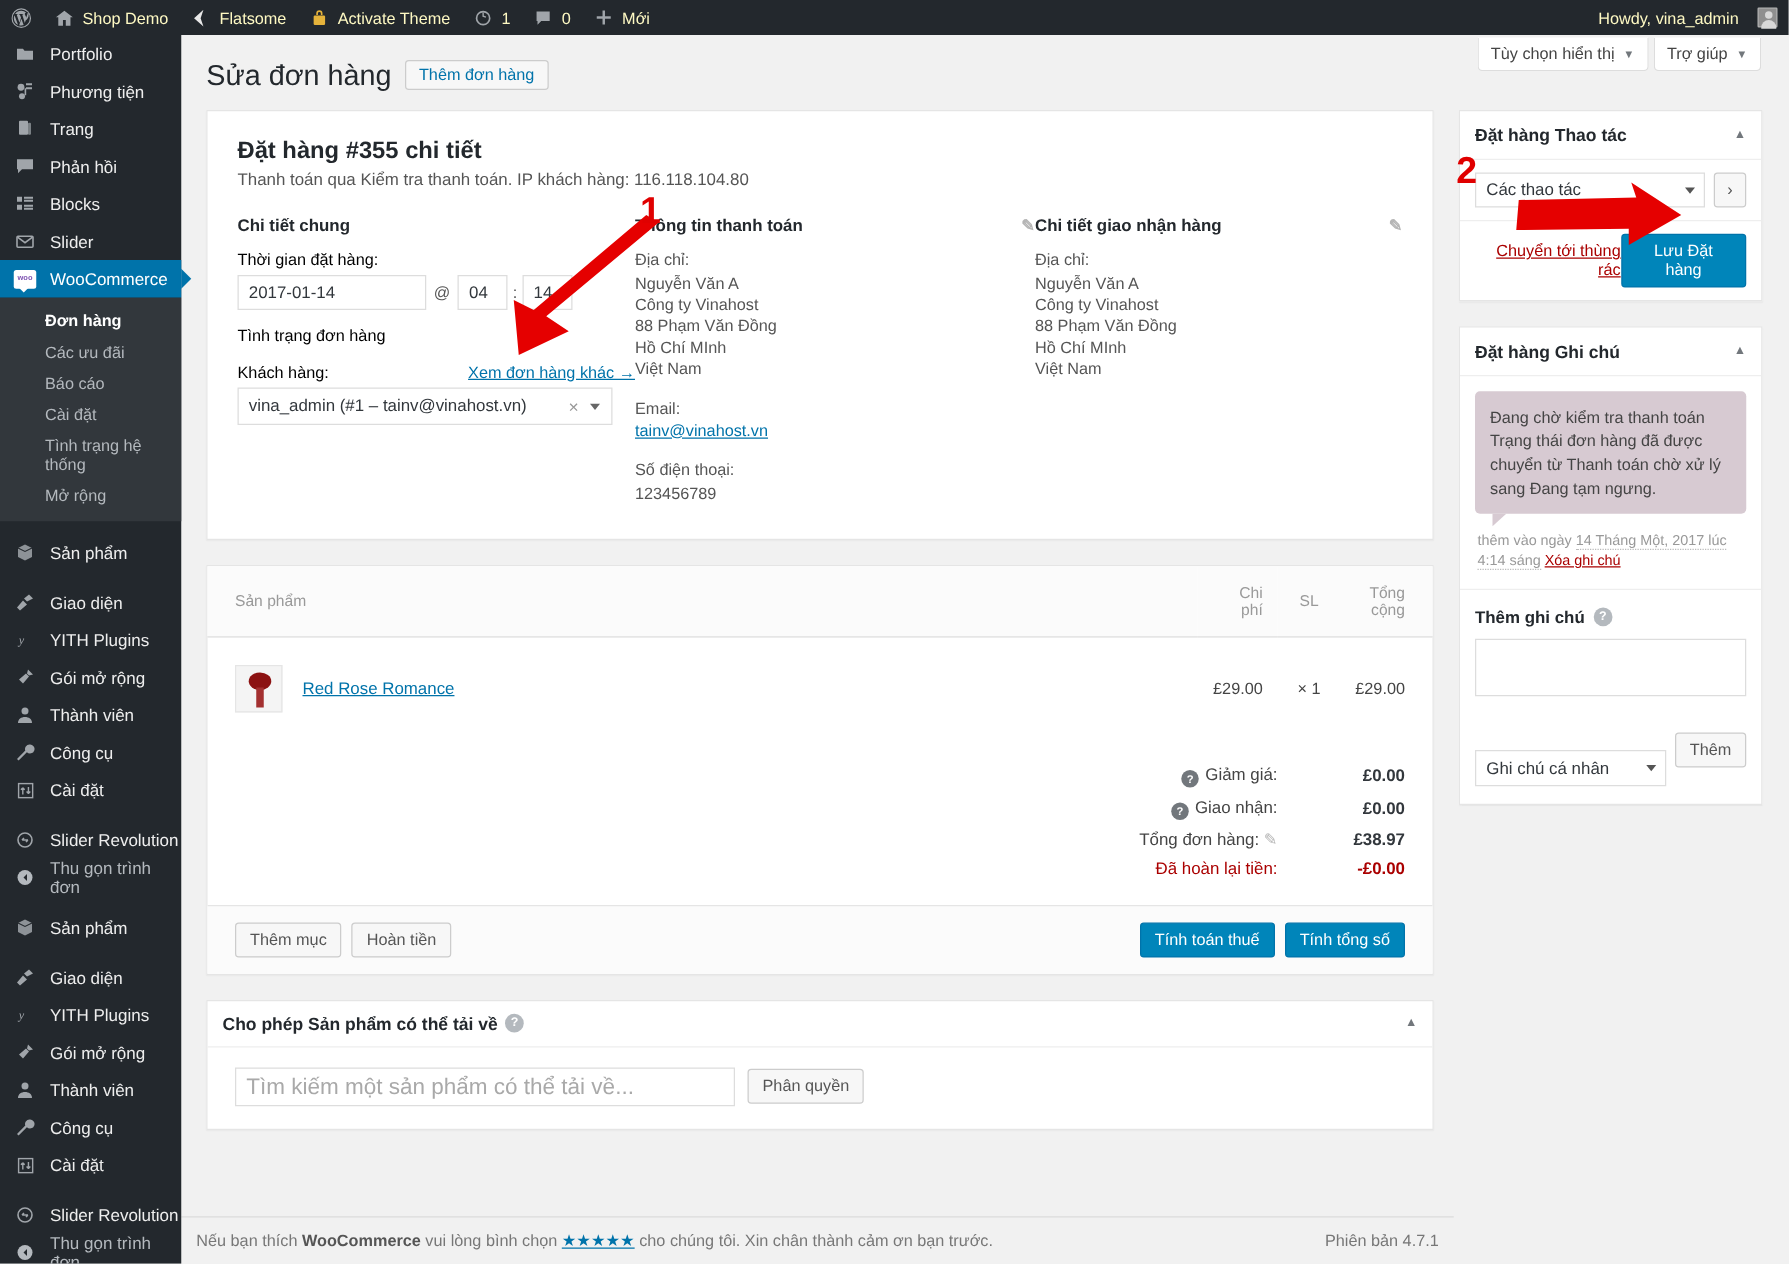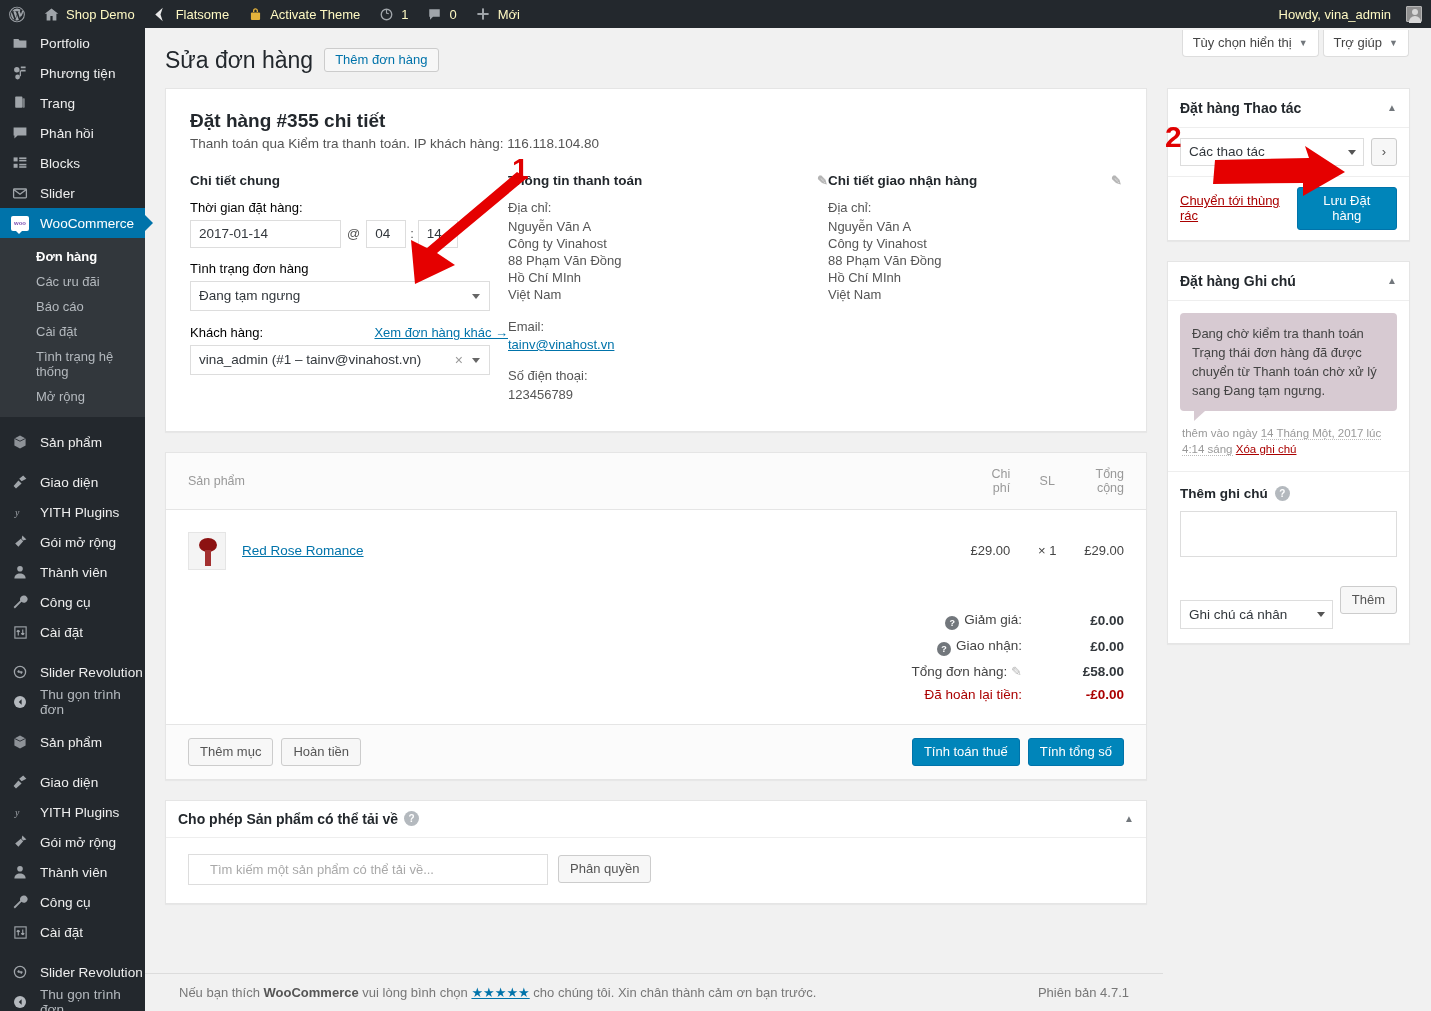--- a/index.html
+++ b/index.html
@@ -263,22 +263,22 @@
   .btn-pri {
     background:#0085ba; border:1px solid #0073aa; border-radius:3px; color:#fff;
     font-size:13px; padding:5px 11px 6px; cursor:pointer;
     font-family:"Liberation Sans", sans-serif;
   }
   .gap8 { display:flex; gap:8px; }
 
   
   .dl-body { padding:16px 22px 18px; display:flex; align-items:center; gap:10px; }
   .dl-input {
-    width:360px; height:31px; border:1px solid #ddd; padding:0 21px;
-    font-size:13px; color:#32373c; background:#fff;
+    width:400px; height:31px; border:1px solid #ddd; padding:0 8px;
+    font-size:18px; color:#32373c; background:#fff;
     font-family:"Liberation Sans", sans-serif;
   }
   .dl-input::placeholder { color:#a9a9a9; }
 
   
   .side-head {
     display:flex; align-items:center; justify-content:space-between;
     padding:11px 12px; border-bottom:1px solid #eee;
   }
   .side-head h2 { margin:0; font-size:14px; font-weight:600; color:#23282d; }
@@ -297,21 +297,21 @@
     border-top:5px solid #555;
   }
   .go-btn {
     width:26px; height:28px; border:1px solid #ccc; background:#f7f7f7;
     border-radius:3px; color:#555; font-size:13px; cursor:pointer;
     display:flex; align-items:center; justify-content:center;
   }
   .side-row2 {
     padding:10px 12px; display:flex; align-items:center; justify-content:space-between;
   }
-  .del-lnk { color:#a00; text-decoration:underline; font-size:13px; cursor:pointer; }
+  .del-lnk { color:#a00; text-decoration:underline; font-size:13px; cursor:pointer;text-align:right; }
 
   .note-list { padding:12px 12px 0; }
   .note-bubble {
     background:#d7cad2; color:#444; font-size:13px; line-height:19px;
     padding:11px 12px; border-radius:4px; position:relative;
   }
   .note-bubble::after {
     content:""; position:absolute; left:14px; bottom:-10px;
     border-left:0 solid transparent; border-right:11px solid transparent;
     border-top:10px solid #d7cad2;
@@ -341,21 +341,21 @@
   .note-sel .sc {
     position:absolute; right:7px; top:50%; margin-top:-2px;
     border-left:4px solid transparent; border-right:4px solid transparent;
     border-top:5px solid #555;
   }
 
   
   #footer {
     position:absolute; left:145px; bottom:0; width:1018px; height:38px;
     border-top:1px solid #dcdcdc; display:flex; align-items:center;
-    justify-content:space-between; padding:0 34px; background:#f1f1f1;
+    justify-content:space-between; padding:0 12px; background:#f1f1f1;
     font-size:13px; color:#777;text-align:right;
   }
   #footer .stars { color:#0073aa; letter-spacing:0px; text-decoration:underline; cursor:pointer; }
   #footer b { color:#555; }
 
   
   #anno { position:absolute; inset:0; pointer-events:none; z-index:200; }
   .anno-num {
     position:absolute; color:#e00000; font-weight:bold;
     font-family:"Liberation Sans", sans-serif; line-height:1;
@@ -717,24 +717,20 @@
               <div class="fl">Thời gian đặt hàng:</div>
               <div class="date-row">
                 <input class="inp inp-date" value="2017-01-14" style="">
                 <span class="at">@</span>
                 <input class="inp inp-h" value="04" style="">
                 <span class="colon">:</span>
                 <input class="inp inp-m" value="14" style="">
               </div>
 
               <div class="fl">Tình trạng đơn hàng</div>
-              <div class="sel">
-                <span>Đang tạm ngưng</span>
-                <span class="sc"></span>
-              </div>
 
               <div class="sel2-row">
                 <span class="fl" style="margin:0">Khách hàng:</span>
                 <span class="lnk">Xem đơn hàng khác →</span>
               </div>
               <div class="sel sel-cust">
                 <span>vina_admin (#1 – tainv@vinahost.vn)</span>
                 <span class="clr">×</span>
                 <span class="sc"></span>
               </div>
@@ -816,21 +812,21 @@
                 <tr>
               <td class="tot-lbl"><span class="qmark">?</span><span>Giảm giá:</span></td>
               <td class="tot-val">£0.00</td>
             </tr>
             <tr>
               <td class="tot-lbl"><span class="qmark">?</span><span>Giao nhận:</span></td>
               <td class="tot-val">£0.00</td>
             </tr>
             <tr>
               <td class="tot-lbl"><span>Tổng đơn hàng:</span> <span class="pencil">✎</span></td>
-              <td class="tot-val">£58.00</td>
+              <td class="tot-val">£38.97</td>
             </tr>
             <tr class="refund">
               <td class="tot-lbl"><span>Đã hoàn lại tiền:</span></td>
               <td class="tot-val">-£0.00</td>
             </tr>
           </tbody>
             </table>
         </div>
 
         <div class="items-foot">

